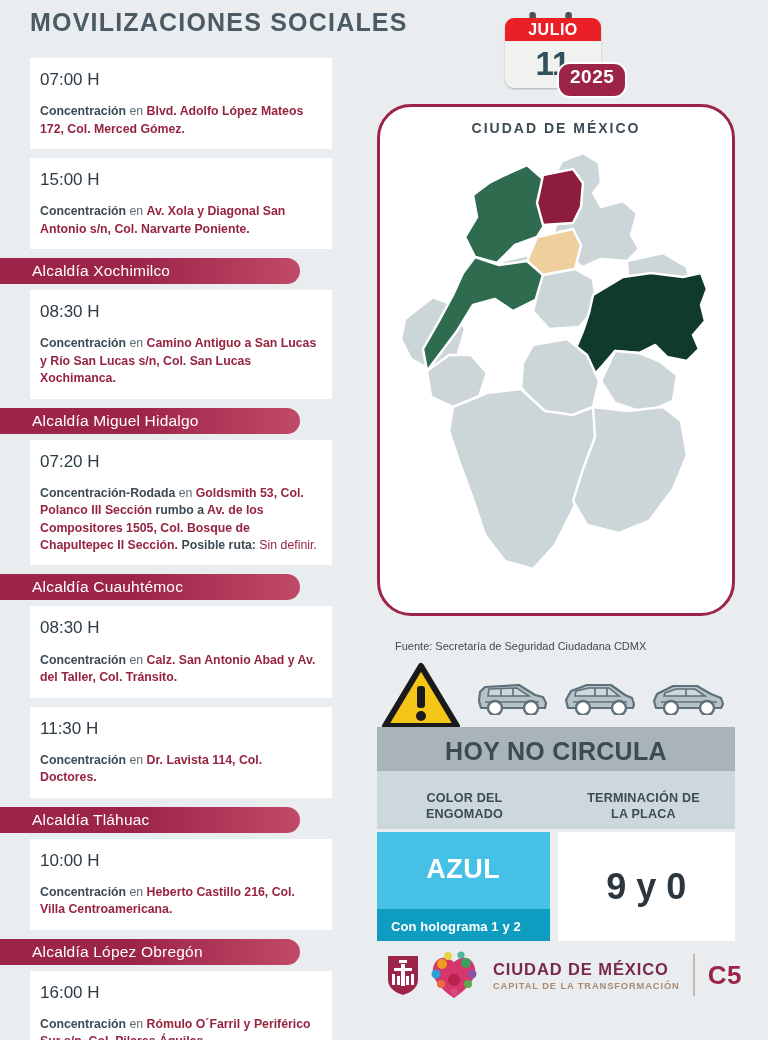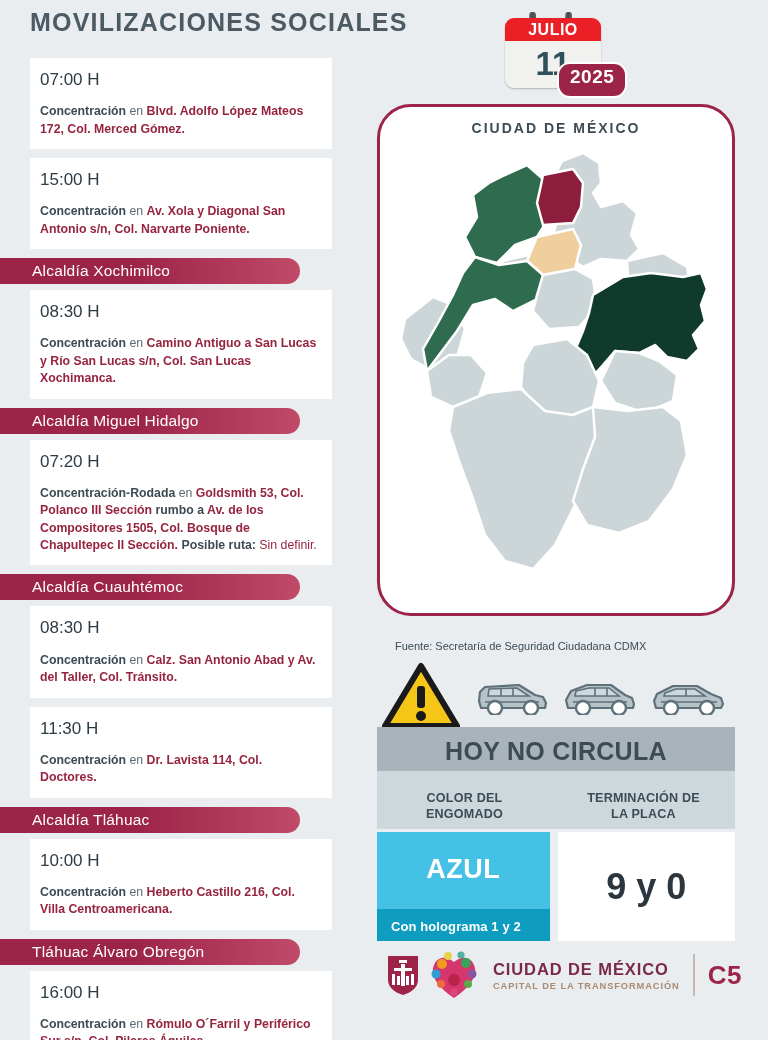--- a/index.html
+++ b/index.html
@@ -158,21 +158,21 @@
       </div>
       <div class="card">
         <div class="time">11:30 H</div>
         <div class="body"><span class="b-dark">Concentración</span><span class="b-gray"> en </span><span class="b-red">Dr. Lavista 114, Col. Doctores.</span></div>
       </div>
       <div class="pill">Alcaldía Tláhuac</div>
       <div class="card">
         <div class="time">10:00 H</div>
         <div class="body"><span class="b-dark">Concentración</span><span class="b-gray"> en </span><span class="b-red">Heberto Castillo 216, Col. Villa Centroamericana.</span></div>
       </div>
-      <div class="pill">Tláhuac Álvaro Obregón</div>
+      <div class="pill">Alcaldía López Obregón</div>
       <div class="card">
         <div class="time">16:00 H</div>
         <div class="body"><span class="b-dark">Concentración</span><span class="b-gray"> en </span><span class="b-red">Rómulo O´Farril y Periférico Sur s/n, Col. Pilares Águilas.</span></div>
       </div>
     </div>
 
   <div class="map-box">
     <div class="map-title">CIUDAD DE MÉXICO</div>
     <svg class="map-svg" width="340" height="450" viewBox="0 0 340 450">
       <g stroke="#ffffff" stroke-width="2.5" stroke-linejoin="round">

